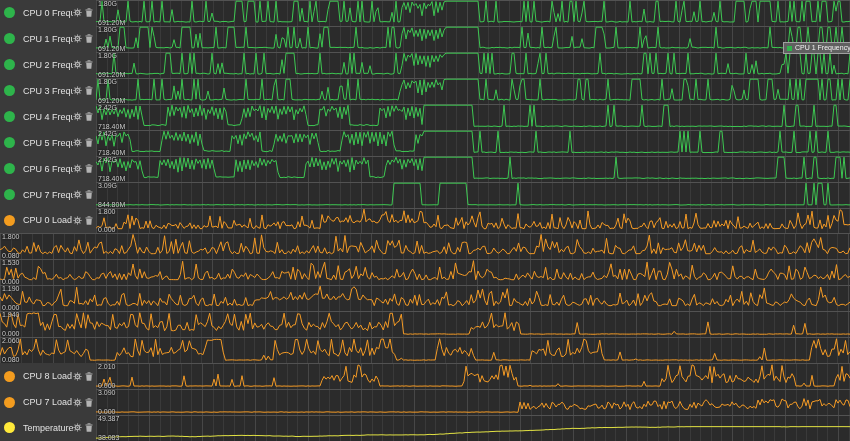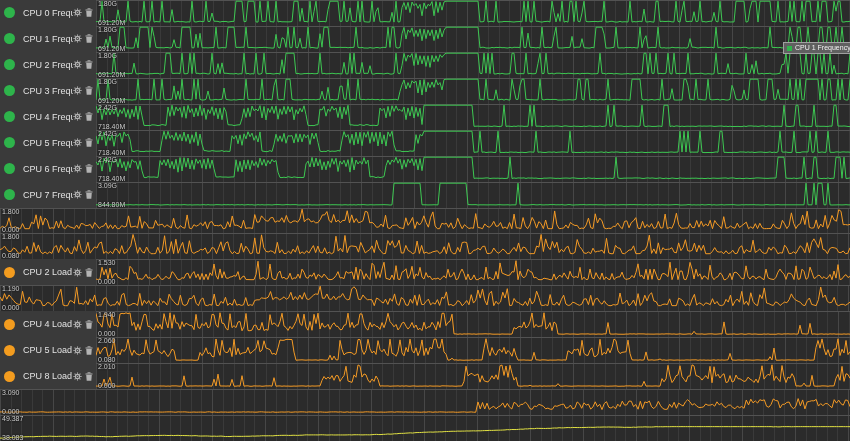--- a/index.html
+++ b/index.html
@@ -290,131 +290,87 @@
         </div>
         <div class="chart">
           <svg class="wave" viewBox="0 0 377 26" preserveAspectRatio="none">
             <polyline points="0,22.78 1,22.93 2,23.02 3,22.93 4,22.97 5,22.66 6,22.90 7,22.81 8,22.87 9,22.99 10,22.64 11,22.97 12,23.10 13,22.79 14,22.73 15,22.91 16,22.92 17,22.68 18,22.89 19,22.99 20,22.73 21,22.92 22,22.94 23,22.69 24,22.90 25,22.92 26,22.97 27,22.64 28,22.66 29,22.71 30,22.87 31,22.75 32,23.10 33,23.03 34,22.86 35,22.80 36,22.69 37,23.04 38,22.74 39,22.95 40,22.77 41,22.86 42,22.93 43,22.88 44,22.67 45,22.84 46,23.02 47,22.81 48,23.08 49,22.92 50,22.90 51,22.84 52,23.01 53,22.83 54,22.71 55,23.02 56,22.65 57,22.97 58,22.94 59,23.00 60,22.68 61,22.72 62,22.79 63,23.01 64,22.66 65,22.87 66,22.71 67,22.91 68,22.65 69,23.04 70,22.88 71,22.71 72,22.94 73,22.69 74,23.05 75,22.88 76,22.66 77,22.90 78,22.75 79,23.09 80,23.04 81,22.68 82,22.98 83,22.74 84,22.98 85,22.93 86,22.81 87,22.87 88,23.04 89,22.76 90,22.65 91,22.65 92,22.74 93,22.96 94,22.90 95,22.67 96,22.66 97,22.86 98,22.73 99,22.72 100,22.69 101,23.03 102,23.06 103,22.86 104,23.06 105,22.87 106,22.79 107,22.81 108,23.05 109,22.92 110,23.01 111,23.05 112,22.89 113,22.92 114,22.83 115,22.72 116,22.70 117,22.93 118,22.78 119,22.82 120,22.80 121,22.91 122,22.86 123,23.04 124,22.83 125,22.80 126,23.04 127,22.76 128,23.01 129,22.78 130,23.08 131,22.71 132,22.89 133,22.70 134,22.70 135,22.90 136,23.01 137,22.79 138,22.84 139,22.97 140,22.85 141,22.86 142,22.81 143,22.79 144,22.71 145,22.82 146,22.87 147,23.10 148,22.93 149,1.20 150,1.20 151,1.20 152,1.20 153,1.20 154,1.20 155,1.20 156,1.20 157,1.20 158,1.20 159,1.20 160,1.20 161,1.20 162,1.20 163,22.81 164,22.84 165,22.88 166,23.02 167,22.94 168,22.93 169,22.80 170,22.89 171,22.92 172,1.20 173,1.20 174,1.20 175,1.20 176,1.20 177,1.20 178,1.20 179,1.20 180,1.20 181,1.20 182,1.20 183,1.20 184,1.20 185,1.20 186,22.68 187,22.70 188,22.79 189,22.74 190,22.70 191,23.08 192,22.87 193,22.90 194,22.89 195,22.94 196,22.97 197,22.87 198,22.90 199,22.91 200,22.99 201,22.79 202,22.76 203,22.93 204,22.95 205,22.90 206,22.81 207,23.10 208,22.90 209,22.91 210,22.91 211,1.20 212,22.69 213,22.96 214,23.07 215,23.07 216,23.05 217,22.89 218,22.68 219,22.65 220,22.92 221,22.90 222,22.65 223,22.94 224,22.98 225,22.83 226,22.91 227,22.65 228,22.73 229,22.67 230,22.90 231,22.81 232,22.88 233,22.65 234,23.03 235,23.04 236,22.65 237,22.65 238,23.06 239,23.07 240,22.89 241,22.91 242,22.74 243,22.79 244,22.64 245,22.94 246,22.85 247,22.75 248,22.84 249,22.79 250,22.74 251,22.91 252,22.86 253,22.83 254,23.06 255,23.02 256,22.88 257,22.95 258,22.81 259,22.76 260,22.84 261,23.08 262,22.82 263,22.80 264,22.74 265,22.91 266,22.78 267,22.67 268,22.77 269,22.69 270,22.79 271,22.87 272,22.74 273,22.86 274,23.02 275,22.65 276,23.06 277,22.66 278,23.10 279,22.86 280,22.89 281,22.71 282,23.03 283,22.78 284,22.88 285,22.86 286,23.05 287,22.97 288,22.86 289,22.72 290,22.64 291,22.73 292,23.10 293,23.09 294,22.99 295,22.98 296,22.64 297,22.73 298,23.05 299,22.85 300,23.05 301,22.90 302,23.05 303,22.66 304,22.97 305,22.96 306,22.68 307,22.68 308,23.08 309,22.77 310,23.08 311,22.98 312,22.86 313,22.72 314,23.06 315,22.85 316,22.83 317,22.78 318,22.72 319,22.73 320,23.02 321,23.10 322,23.04 323,22.80 324,22.95 325,22.77 326,22.88 327,22.80 328,22.83 329,22.70 330,22.95 331,22.87 332,23.00 333,23.07 334,22.99 335,22.65 336,22.75 337,22.99 338,22.94 339,22.97 340,22.79 341,22.67 342,22.91 343,22.90 344,22.87 345,22.87 346,22.87 347,22.87 348,22.87 349,22.87 350,22.87 351,22.87 352,22.87 353,22.87 354,22.87 355,1.20 356,22.87 357,22.87 358,22.87 359,1.20 360,22.87 361,1.20 362,1.20 363,1.20 364,22.87 365,22.87 366,1.20 367,22.87 368,23.07 369,22.97 370,22.96 371,22.84 372,22.90 373,22.98 374,22.89 375,22.72 376,22.92 377,22.94" fill="none" stroke="#3dc852" stroke-width="1" vector-effect="non-scaling-stroke"></polyline>
           </svg>
           <span class="ymax">3.09G</span>
           <span class="ymin">844.80M</span>
         </div>
       </div>
       <div class="row">
+        <div class="side">
+          <span class="dot" style="background: rgb(243, 156, 31);"></span>
+          <span class="side-label">CPU 0 Load</span>
+          <span class="icon-btn">
+            <svg width="9" height="9" viewBox="0 0 9 9">
+              <g stroke="#b3b3b3" stroke-width="1.1" fill="none">
+                <circle cx="4.5" cy="4.5" r="2.1"></circle>
+                <path d="M4.5 0.4v1.4M4.5 7.2v1.4M0.4 4.5h1.4M7.2 4.5h1.4M1.6 1.6l1 1M6.4 6.4l1 1M7.4 1.6l-1 1M2.6 6.4l-1 1"></path>
+              </g>
+              <circle cx="4.5" cy="4.5" r="0.8" fill="#b3b3b3"></circle>
+            </svg>
+          </span>
+          <span class="icon-btn">
+            <svg width="8" height="9" viewBox="0 0 8 9">
+              <g fill="#b3b3b3">
+                <rect x="0.5" y="1.5" width="7" height="1"></rect>
+                <rect x="2.5" y="0.3" width="3" height="1"></rect>
+                <path d="M1.2 3h5.6l-0.5 5.7H1.7z"></path>
+              </g>
+            </svg>
+          </span>
+        </div>
         <div class="chart">
           <svg class="wave" viewBox="0 0 377 26" preserveAspectRatio="none">
             <polyline points="0,20.61 1,18.18 2,19.47 3,17.72 4,9.82 5,19.45 6,19.42 7,18.77 8,20.74 9,20.76 10,15.65 11,20.74 12,20.76 13,20.75 14,14.22 15,15.84 16,6.80 17,20.55 18,7.93 19,17.12 20,10.02 21,12.65 22,20.58 23,19.77 24,20.36 25,13.12 26,20.09 27,12.79 28,19.58 29,20.65 30,17.29 31,18.98 32,19.58 33,20.55 34,17.08 35,20.70 36,15.44 37,16.09 38,17.66 39,17.49 40,16.46 41,20.45 42,14.62 43,17.37 44,20.43 45,18.54 46,18.14 47,14.91 48,20.55 49,16.83 50,20.72 51,17.13 52,20.67 53,20.68 54,17.60 55,19.10 56,18.28 57,7.90 58,19.12 59,18.81 60,18.16 61,19.87 62,8.39 63,20.37 64,13.61 65,15.86 66,19.93 67,20.00 68,20.00 69,12.38 70,17.30 71,16.82 72,16.20 73,19.32 74,16.85 75,18.46 76,20.04 77,10.28 78,19.26 79,20.75 80,17.65 81,19.58 82,20.24 83,6.94 84,20.13 85,20.72 86,16.72 87,18.26 88,17.16 89,14.92 90,17.85 91,13.77 92,20.77 93,14.55 94,13.59 95,17.66 96,17.53 97,17.80 98,16.84 99,20.75 100,20.17 101,13.71 102,19.12 103,7.98 104,17.34 105,17.22 106,18.19 107,20.18 108,12.29 109,20.44 110,20.01 111,19.98 112,20.53 113,6.60 114,14.23 115,13.94 116,7.87 117,10.63 118,12.79 119,13.20 120,9.86 121,9.48 122,14.29 123,12.98 124,13.48 125,9.74 126,14.42 127,7.47 128,13.56 129,14.92 130,13.18 131,12.94 132,14.25 133,10.98 134,1.20 135,13.83 136,11.44 137,10.88 138,13.94 139,13.01 140,14.89 141,14.69 142,11.69 143,6.94 144,6.96 145,3.55 146,12.63 147,14.52 148,6.55 149,13.97 150,12.23 151,14.77 152,12.40 153,12.50 154,2.75 155,14.83 156,6.88 157,14.57 158,10.60 159,14.80 160,14.03 161,12.66 162,3.35 163,4.06 164,14.89 165,14.34 166,16.25 167,19.30 168,19.00 169,16.03 170,18.78 171,7.22 172,19.90 173,20.60 174,17.54 175,17.32 176,16.94 177,19.57 178,20.13 179,20.62 180,9.82 181,17.38 182,14.02 183,9.45 184,20.61 185,13.78 186,17.05 187,14.44 188,7.84 189,14.63 190,19.23 191,9.26 192,3.89 193,18.04 194,20.76 195,20.69 196,15.27 197,16.15 198,15.29 199,19.42 200,14.85 201,20.66 202,18.71 203,10.22 204,16.15 205,20.77 206,16.73 207,18.79 208,20.53 209,19.91 210,20.29 211,5.61 212,19.57 213,19.90 214,20.77 215,15.97 216,18.36 217,19.29 218,17.51 219,13.37 220,18.35 221,18.07 222,14.53 223,20.41 224,19.04 225,20.75 226,14.59 227,20.76 228,6.14 229,19.90 230,20.00 231,20.74 232,9.57 233,18.01 234,20.74 235,16.89 236,9.45 237,13.39 238,20.16 239,13.66 240,15.74 241,20.73 242,12.03 243,20.63 244,20.74 245,20.61 246,2.95 247,16.79 248,20.75 249,20.41 250,20.08 251,16.99 252,20.19 253,14.50 254,16.39 255,17.50 256,17.41 257,20.77 258,20.17 259,20.47 260,16.96 261,10.16 262,19.64 263,20.62 264,5.80 265,15.04 266,10.16 267,12.92 268,20.07 269,20.76 270,20.32 271,20.48 272,18.42 273,18.42 274,14.97 275,18.72 276,20.77 277,13.41 278,12.90 279,19.82 280,14.66 281,12.90 282,9.68 283,20.27 284,20.66 285,13.32 286,19.85 287,16.48 288,19.24 289,15.64 290,20.51 291,19.65 292,13.50 293,20.11 294,19.90 295,6.11 296,20.77 297,19.48 298,20.37 299,14.99 300,5.18 301,16.60 302,20.03 303,20.39 304,20.00 305,20.17 306,15.51 307,19.58 308,19.71 309,12.54 310,19.23 311,13.22 312,18.45 313,15.95 314,18.06 315,12.36 316,20.73 317,12.55 318,16.03 319,17.89 320,20.66 321,8.69 322,20.22 323,19.88 324,18.05 325,19.53 326,20.35 327,15.15 328,19.53 329,17.82 330,15.97 331,14.19 332,20.75 333,18.86 334,20.50 335,15.71 336,20.63 337,15.29 338,19.76 339,20.69 340,20.69 341,20.55 342,20.41 343,15.91 344,19.50 345,20.32 346,20.45 347,12.38 348,16.00 349,20.63 350,17.39 351,4.87 352,15.33 353,20.63 354,16.96 355,15.59 356,6.99 357,16.62 358,3.19 359,19.37 360,20.20 361,19.86 362,11.92 363,20.77 364,16.06 365,19.00 366,7.40 367,20.58 368,15.40 369,7.47 370,12.04 371,13.26 372,1.70 373,3.32 374,16.70 375,16.60 376,17.00 377,16.44" fill="none" stroke="#f59b25" stroke-width="1" vector-effect="non-scaling-stroke"></polyline>
           </svg>
           <span class="ymax">1.800</span>
           <span class="ymin">0.000</span>
         </div>
       </div>
       <div class="row">
         <div class="chart">
           <svg class="wave" viewBox="0 0 377 26" preserveAspectRatio="none">
             <polyline points="0,16.58 1,15.71 2,13.20 3,16.61 4,18.64 5,18.36 6,14.93 7,16.32 8,19.85 9,20.67 10,16.83 11,19.27 12,13.30 13,20.10 14,20.07 15,9.58 16,18.64 17,11.98 18,18.89 19,20.66 20,19.06 21,20.73 22,19.00 23,20.47 24,14.39 25,12.56 26,19.69 27,12.36 28,16.29 29,19.13 30,14.84 31,20.02 32,20.75 33,13.65 34,18.27 35,6.93 36,16.51 37,20.65 38,17.76 39,9.24 40,20.21 41,16.72 42,13.91 43,15.07 44,10.28 45,9.06 46,20.49 47,18.52 48,20.45 49,18.52 50,20.70 51,15.78 52,16.77 53,20.65 54,12.66 55,20.39 56,19.62 57,16.11 58,12.85 59,1.51 60,9.67 61,20.34 62,14.45 63,18.77 64,20.11 65,14.04 66,18.36 67,20.77 68,20.74 69,20.64 70,14.34 71,20.27 72,17.25 73,2.74 74,20.53 75,18.56 76,8.61 77,20.72 78,6.24 79,20.30 80,14.22 81,9.38 82,19.79 83,20.42 84,7.74 85,18.74 86,20.45 87,19.10 88,18.23 89,16.36 90,17.07 91,14.93 92,20.44 93,19.01 94,14.57 95,15.27 96,20.68 97,14.82 98,8.80 99,18.09 100,10.26 101,8.84 102,17.53 103,20.77 104,18.61 105,20.59 106,20.26 107,10.29 108,19.21 109,13.22 110,16.15 111,20.77 112,19.98 113,4.89 114,20.18 115,20.36 116,1.86 117,14.73 118,18.53 119,18.95 120,17.90 121,18.57 122,20.57 123,9.34 124,20.01 125,16.73 126,20.62 127,20.36 128,18.13 129,20.63 130,16.16 131,19.20 132,12.75 133,20.73 134,18.95 135,20.63 136,17.75 137,20.20 138,16.23 139,12.61 140,19.64 141,13.09 142,19.49 143,19.99 144,14.84 145,20.69 146,19.07 147,20.76 148,19.53 149,3.24 150,18.14 151,15.28 152,18.99 153,2.46 154,19.73 155,13.54 156,12.96 157,13.30 158,13.59 159,19.18 160,9.43 161,14.58 162,19.95 163,18.19 164,16.64 165,12.89 166,19.63 167,7.22 168,15.19 169,18.54 170,20.68 171,20.55 172,7.58 173,12.23 174,7.79 175,14.44 176,12.84 177,7.22 178,20.04 179,20.09 180,12.45 181,17.45 182,18.71 183,20.71 184,19.85 185,8.06 186,20.56 187,12.44 188,20.41 189,19.19 190,20.44 191,19.92 192,18.80 193,18.34 194,17.77 195,20.64 196,19.15 197,13.74 198,20.77 199,9.80 200,18.18 201,20.75 202,20.71 203,14.47 204,18.88 205,9.51 206,9.14 207,9.60 208,20.77 209,20.35 210,17.47 211,16.98 212,15.23 213,16.99 214,13.49 215,13.26 216,20.50 217,20.59 218,19.76 219,15.03 220,18.41 221,20.30 222,18.75 223,16.12 224,17.70 225,20.76 226,20.61 227,17.12 228,14.40 229,18.33 230,9.97 231,18.69 232,14.12 233,14.80 234,19.01 235,20.77 236,20.66 237,20.66 238,13.12 239,14.18 240,1.49 241,18.56 242,5.93 243,13.76 244,16.64 245,8.46 246,14.92 247,9.26 248,19.57 249,16.37 250,18.75 251,14.56 252,13.37 253,20.61 254,20.71 255,19.48 256,6.56 257,13.43 258,16.12 259,19.98 260,20.44 261,19.07 262,20.71 263,15.23 264,19.15 265,18.36 266,18.20 267,17.15 268,20.42 269,5.30 270,19.99 271,20.77 272,20.74 273,12.34 274,15.03 275,15.28 276,20.49 277,20.75 278,19.08 279,17.03 280,16.98 281,12.88 282,20.67 283,20.71 284,20.59 285,17.59 286,17.33 287,13.09 288,2.12 289,20.44 290,15.96 291,20.68 292,9.89 293,20.77 294,14.74 295,16.72 296,16.29 297,16.14 298,14.76 299,19.31 300,19.87 301,9.92 302,17.75 303,14.43 304,6.77 305,17.66 306,18.24 307,17.41 308,10.19 309,19.00 310,12.33 311,17.41 312,12.20 313,20.77 314,20.77 315,20.74 316,18.30 317,14.64 318,18.51 319,19.19 320,18.82 321,20.77 322,17.78 323,20.59 324,19.91 325,17.31 326,20.73 327,20.23 328,14.50 329,12.84 330,20.43 331,16.59 332,18.32 333,18.63 334,7.22 335,19.54 336,17.99 337,15.93 338,19.23 339,20.46 340,20.17 341,14.35 342,17.36 343,13.91 344,16.28 345,20.75 346,19.76 347,20.14 348,12.16 349,15.02 350,20.69 351,20.46 352,18.86 353,20.54 354,16.57 355,12.72 356,15.29 357,19.81 358,9.69 359,19.68 360,9.41 361,5.83 362,10.10 363,14.71 364,4.53 365,16.41 366,17.22 367,20.76 368,15.67 369,14.52 370,14.83 371,15.47 372,19.44 373,19.67 374,18.01 375,20.77 376,20.40 377,14.75" fill="none" stroke="#f59b25" stroke-width="1" vector-effect="non-scaling-stroke"></polyline>
           </svg>
           <span class="ymax">1.800</span>
           <span class="ymin">0.080</span>
         </div>
       </div>
       <div class="row">
-        <div class="side">
-          <span class="dot" style="background: rgb(243, 156, 31);"></span>
-          <span class="side-label">CPU 2 Load</span>
-          <span class="icon-btn">
-            <svg width="9" height="9" viewBox="0 0 9 9">
-              <g stroke="#b3b3b3" stroke-width="1.1" fill="none">
-                <circle cx="4.5" cy="4.5" r="2.1"></circle>
-                <path d="M4.5 0.4v1.4M4.5 7.2v1.4M0.4 4.5h1.4M7.2 4.5h1.4M1.6 1.6l1 1M6.4 6.4l1 1M7.4 1.6l-1 1M2.6 6.4l-1 1"></path>
-              </g>
-              <circle cx="4.5" cy="4.5" r="0.8" fill="#b3b3b3"></circle>
-            </svg>
-          </span>
-          <span class="icon-btn">
-            <svg width="8" height="9" viewBox="0 0 8 9">
-              <g fill="#b3b3b3">
-                <rect x="0.5" y="1.5" width="7" height="1"></rect>
-                <rect x="2.5" y="0.3" width="3" height="1"></rect>
-                <path d="M1.2 3h5.6l-0.5 5.7H1.7z"></path>
-              </g>
-            </svg>
-          </span>
-        </div>
         <div class="chart">
           <svg class="wave" viewBox="0 0 377 26" preserveAspectRatio="none">
             <polyline points="0,20.05 1,20.61 2,19.84 3,8.28 4,15.90 5,10.27 6,20.33 7,9.08 8,19.28 9,15.30 10,14.31 11,18.33 12,19.14 13,20.64 14,20.75 15,18.77 16,20.57 17,7.30 18,9.65 19,14.48 20,13.52 21,20.21 22,19.71 23,20.47 24,18.63 25,15.24 26,19.26 27,18.57 28,20.77 29,19.35 30,18.86 31,15.38 32,18.78 33,20.64 34,19.72 35,17.23 36,19.42 37,19.12 38,12.73 39,14.29 40,17.87 41,20.71 42,20.70 43,18.80 44,19.30 45,15.01 46,14.20 47,19.47 48,14.95 49,12.58 50,18.69 51,14.93 52,20.68 53,14.44 54,20.76 55,15.04 56,20.70 57,13.83 58,16.59 59,5.02 60,16.44 61,20.22 62,9.95 63,19.15 64,12.71 65,18.98 66,19.40 67,18.11 68,17.76 69,16.59 70,17.32 71,12.63 72,20.77 73,18.18 74,17.00 75,20.60 76,20.62 77,20.70 78,20.75 79,20.67 80,15.58 81,2.27 82,20.31 83,19.04 84,18.76 85,20.77 86,19.06 87,5.07 88,18.95 89,20.50 90,20.49 91,14.31 92,12.02 93,19.23 94,18.31 95,20.23 96,19.20 97,14.21 98,20.45 99,18.91 100,19.30 101,15.10 102,19.32 103,10.18 104,13.32 105,18.56 106,19.29 107,16.01 108,17.44 109,13.86 110,20.30 111,15.52 112,16.87 113,18.62 114,15.10 115,17.44 116,20.23 117,20.69 118,20.53 119,19.08 120,16.64 121,12.66 122,18.93 123,18.70 124,19.75 125,12.45 126,14.14 127,13.77 128,12.85 129,20.26 130,8.12 131,20.76 132,10.25 133,12.72 134,20.18 135,14.66 136,18.34 137,20.66 138,4.24 139,6.51 140,19.59 141,12.60 142,18.65 143,10.04 144,3.24 145,19.44 146,19.92 147,20.74 148,16.05 149,20.64 150,6.66 151,20.18 152,20.58 153,13.22 154,12.13 155,9.73 156,19.51 157,15.94 158,7.28 159,19.88 160,14.94 161,16.81 162,8.36 163,18.19 164,20.12 165,13.64 166,18.26 167,17.26 168,20.69 169,19.64 170,19.99 171,18.99 172,20.77 173,18.82 174,16.80 175,19.22 176,10.23 177,18.05 178,16.98 179,13.41 180,20.73 181,19.79 182,13.98 183,10.07 184,14.38 185,20.77 186,15.00 187,20.70 188,20.14 189,15.96 190,20.70 191,20.67 192,19.22 193,18.60 194,20.75 195,8.08 196,19.81 197,18.26 198,20.38 199,20.26 200,12.46 201,19.99 202,3.94 203,14.01 204,14.96 205,15.80 206,16.56 207,15.91 208,12.64 209,13.05 210,1.69 211,20.74 212,12.02 213,17.28 214,18.82 215,16.55 216,10.22 217,12.65 218,13.25 219,18.96 220,18.29 221,20.46 222,20.77 223,20.63 224,19.19 225,19.70 226,20.01 227,20.77 228,20.77 229,14.95 230,20.62 231,17.82 232,16.19 233,18.48 234,13.92 235,17.23 236,20.20 237,12.27 238,17.40 239,18.50 240,17.53 241,18.72 242,8.32 243,20.73 244,18.18 245,20.63 246,20.25 247,10.03 248,18.77 249,19.82 250,13.68 251,18.02 252,20.41 253,14.01 254,20.74 255,17.93 256,20.04 257,20.67 258,14.48 259,20.61 260,18.72 261,17.93 262,17.85 263,13.13 264,18.79 265,20.51 266,19.99 267,19.44 268,16.47 269,18.83 270,13.34 271,4.83 272,17.42 273,16.43 274,19.96 275,10.21 276,20.76 277,10.21 278,20.30 279,10.10 280,15.13 281,20.54 282,20.70 283,15.01 284,14.52 285,15.68 286,17.68 287,3.18 288,20.72 289,14.83 290,9.22 291,20.71 292,12.18 293,12.07 294,20.22 295,20.76 296,15.23 297,3.39 298,10.08 299,20.03 300,10.21 301,17.40 302,14.85 303,20.43 304,16.91 305,18.13 306,20.56 307,6.17 308,17.35 309,20.75 310,18.34 311,17.69 312,13.91 313,15.71 314,20.77 315,20.57 316,18.46 317,14.28 318,20.73 319,13.62 320,13.23 321,14.95 322,17.50 323,19.95 324,19.58 325,6.85 326,17.59 327,20.20 328,17.40 329,17.39 330,20.18 331,18.10 332,17.72 333,19.47 334,20.74 335,10.12 336,18.73 337,19.83 338,20.29 339,20.52 340,18.24 341,13.16 342,10.10 343,13.14 344,15.16 345,20.48 346,14.16 347,14.38 348,15.63 349,20.60 350,6.85 351,20.33 352,19.90 353,10.22 354,12.44 355,20.35 356,18.79 357,8.14 358,13.59 359,19.54 360,18.63 361,16.24 362,16.67 363,19.65 364,17.69 365,19.77 366,18.66 367,15.49 368,20.76 369,12.01 370,19.17 371,5.62 372,20.71 373,19.92 374,17.15 375,15.63 376,18.59 377,17.46" fill="none" stroke="#f59b25" stroke-width="1" vector-effect="non-scaling-stroke"></polyline>
           </svg>
           <span class="ymax">1.530</span>
           <span class="ymin">0.000</span>
         </div>
       </div>
       <div class="row">
         <div class="chart">
           <svg class="wave" viewBox="0 0 377 26" preserveAspectRatio="none">
             <polyline points="0,12.04 1,16.03 2,8.60 3,14.23 4,9.96 5,12.60 6,15.44 7,18.07 8,19.27 9,19.51 10,6.31 11,16.92 12,17.42 13,11.96 14,17.19 15,18.97 16,14.80 17,15.19 18,15.66 19,20.69 20,20.44 21,17.55 22,18.05 23,20.67 24,17.75 25,15.97 26,10.07 27,4.25 28,20.14 29,20.72 30,20.77 31,15.76 32,16.15 33,18.46 34,2.20 35,18.99 36,18.46 37,19.42 38,15.71 39,19.85 40,13.83 41,16.96 42,9.97 43,20.59 44,19.87 45,20.26 46,13.65 47,12.71 48,18.58 49,20.75 50,19.79 51,20.00 52,16.30 53,20.37 54,9.78 55,8.43 56,19.54 57,20.68 58,19.88 59,18.49 60,18.72 61,20.49 62,8.38 63,20.58 64,15.33 65,18.69 66,15.60 67,20.24 68,16.06 69,17.91 70,20.76 71,13.31 72,17.15 73,16.94 74,20.09 75,9.23 76,13.71 77,16.42 78,19.10 79,20.06 80,10.17 81,19.45 82,20.54 83,19.36 84,13.46 85,13.61 86,10.28 87,18.34 88,20.74 89,14.77 90,13.00 91,20.25 92,20.75 93,19.58 94,20.18 95,9.04 96,20.39 97,20.66 98,16.41 99,18.31 100,12.27 101,20.42 102,18.11 103,20.31 104,14.31 105,20.29 106,19.49 107,20.44 108,19.92 109,12.58 110,20.66 111,19.72 112,20.48 113,15.42 114,14.87 115,14.91 116,12.93 117,13.34 118,13.36 119,12.08 120,6.55 121,14.73 122,12.62 123,12.95 124,14.86 125,13.67 126,11.85 127,14.29 128,12.92 129,7.32 130,14.94 131,11.62 132,14.72 133,10.09 134,14.25 135,7.65 136,13.93 137,14.49 138,12.44 139,10.27 140,8.93 141,9.39 142,1.20 143,13.27 144,13.23 145,8.99 146,14.15 147,14.39 148,11.23 149,14.82 150,11.90 151,11.97 152,8.53 153,12.67 154,14.92 155,14.31 156,4.01 157,1.74 158,4.45 159,14.27 160,14.68 161,9.95 162,13.03 163,14.77 164,14.61 165,14.92 166,20.74 167,13.11 168,14.21 169,16.60 170,18.12 171,14.18 172,19.50 173,13.42 174,16.32 175,8.94 176,18.68 177,20.43 178,12.63 179,14.20 180,19.98 181,20.45 182,14.06 183,18.28 184,10.23 185,20.47 186,9.57 187,19.45 188,19.58 189,16.46 190,14.17 191,19.91 192,17.74 193,19.18 194,14.65 195,20.51 196,12.35 197,13.42 198,6.91 199,20.17 200,19.50 201,20.76 202,19.34 203,15.67 204,16.89 205,20.77 206,18.59 207,15.53 208,19.80 209,9.73 210,18.11 211,15.27 212,5.01 213,13.14 214,3.97 215,15.34 216,20.07 217,8.75 218,6.25 219,20.75 220,16.29 221,19.13 222,17.02 223,7.21 224,13.04 225,3.67 226,20.44 227,20.45 228,13.49 229,16.90 230,17.59 231,19.28 232,20.32 233,16.52 234,20.76 235,13.17 236,19.09 237,16.23 238,6.15 239,12.31 240,20.20 241,20.54 242,19.76 243,20.64 244,9.57 245,19.35 246,19.99 247,17.09 248,20.43 249,14.39 250,10.24 251,19.06 252,20.49 253,20.06 254,17.22 255,17.94 256,19.40 257,20.35 258,19.40 259,14.15 260,13.81 261,19.66 262,10.26 263,20.58 264,14.17 265,13.30 266,17.30 267,19.25 268,15.78 269,19.13 270,20.62 271,20.75 272,19.66 273,20.01 274,19.35 275,8.04 276,18.81 277,17.78 278,15.18 279,20.69 280,18.76 281,15.04 282,20.73 283,8.65 284,20.57 285,17.43 286,10.24 287,15.94 288,9.92 289,7.84 290,16.02 291,16.65 292,20.76 293,20.65 294,19.43 295,19.13 296,19.65 297,13.88 298,20.69 299,20.68 300,20.66 301,13.24 302,14.37 303,16.10 304,20.67 305,19.01 306,20.74 307,14.10 308,9.34 309,20.22 310,17.83 311,18.77 312,20.69 313,17.88 314,18.53 315,19.73 316,13.72 317,19.04 318,16.50 319,20.16 320,20.62 321,19.74 322,14.42 323,17.15 324,10.16 325,20.77 326,16.39 327,14.01 328,17.20 329,6.38 330,19.43 331,16.28 332,20.41 333,7.78 334,16.46 335,19.46 336,20.66 337,9.74 338,13.63 339,2.96 340,18.05 341,18.73 342,19.89 343,20.50 344,16.93 345,17.94 346,20.55 347,18.69 348,17.09 349,17.79 350,14.71 351,8.88 352,13.18 353,15.15 354,16.33 355,17.34 356,20.01 357,20.69 358,15.62 359,13.03 360,19.45 361,20.08 362,20.71 363,14.72 364,2.07 365,12.44 366,10.04 367,16.54 368,17.84 369,17.25 370,12.39 371,19.54 372,20.67 373,19.46 374,19.35 375,20.39 376,18.92 377,17.09" fill="none" stroke="#f59b25" stroke-width="1" vector-effect="non-scaling-stroke"></polyline>
           </svg>
           <span class="ymax">1.190</span>
           <span class="ymin">0.000</span>
         </div>
       </div>
       <div class="row">
-        <div class="side">
-          <span class="dot" style="background: rgb(243, 156, 31);"></span>
-          <span class="side-label">CPU 4 Load</span>
-          <span class="icon-btn">
-            <svg width="9" height="9" viewBox="0 0 9 9">
-              <g stroke="#b3b3b3" stroke-width="1.1" fill="none">
-                <circle cx="4.5" cy="4.5" r="2.1"></circle>
-                <path d="M4.5 0.4v1.4M4.5 7.2v1.4M0.4 4.5h1.4M7.2 4.5h1.4M1.6 1.6l1 1M6.4 6.4l1 1M7.4 1.6l-1 1M2.6 6.4l-1 1"></path>
-              </g>
-              <circle cx="4.5" cy="4.5" r="0.8" fill="#b3b3b3"></circle>
-            </svg>
-          </span>
-          <span class="icon-btn">
-            <svg width="8" height="9" viewBox="0 0 8 9">
-              <g fill="#b3b3b3">
-                <rect x="0.5" y="1.5" width="7" height="1"></rect>
-                <rect x="2.5" y="0.3" width="3" height="1"></rect>
-                <path d="M1.2 3h5.6l-0.5 5.7H1.7z"></path>
-              </g>
-            </svg>
-          </span>
-        </div>
         <div class="chart">
           <svg class="wave" viewBox="0 0 377 26" preserveAspectRatio="none">
             <polyline points="0,2.34 1,11.04 2,12.68 3,16.21 4,3.45 5,2.65 6,13.04 7,16.68 8,2.89 9,14.51 10,14.22 11,16.09 12,2.99 13,2.32 14,2.78 15,1.84 16,2.61 17,1.95 18,14.63 19,11.20 20,19.36 21,12.89 22,18.75 23,10.86 24,3.40 25,3.61 26,15.54 27,15.46 28,18.14 29,19.43 30,12.76 31,17.34 32,13.48 33,18.22 34,2.64 35,10.60 36,16.93 37,1.80 38,17.33 39,3.67 40,11.89 41,12.28 42,18.35 43,10.66 44,15.74 45,12.10 46,13.37 47,14.57 48,14.72 49,18.71 50,3.38 51,16.46 52,17.41 53,12.63 54,14.82 55,11.40 56,16.88 57,15.58 58,3.33 59,3.76 60,13.82 61,16.33 62,1.75 63,12.19 64,12.58 65,17.48 66,19.09 67,2.74 68,16.68 69,14.68 70,16.67 71,11.05 72,10.50 73,19.84 74,15.89 75,2.47 76,19.61 77,19.81 78,19.11 79,14.35 80,14.20 81,18.74 82,18.66 83,11.42 84,19.57 85,18.48 86,19.30 87,3.63 88,13.68 89,11.87 90,13.59 91,15.67 92,10.64 93,2.28 94,14.94 95,16.48 96,19.47 97,15.44 98,17.88 99,14.35 100,10.36 101,2.75 102,12.55 103,14.53 104,3.17 105,15.98 106,19.22 107,10.44 108,19.34 109,3.29 110,12.64 111,2.19 112,18.05 113,11.95 114,16.16 115,15.67 116,13.30 117,18.28 118,14.08 119,11.80 120,15.20 121,15.46 122,18.67 123,18.61 124,14.37 125,13.68 126,2.22 127,16.41 128,11.27 129,16.79 130,14.03 131,13.68 132,2.81 133,3.16 134,12.82 135,17.29 136,19.17 137,11.39 138,15.97 139,13.15 140,15.32 141,15.73 142,18.45 143,11.59 144,16.70 145,10.85 146,2.26 147,10.60 148,12.95 149,15.87 150,13.49 151,18.99 152,16.35 153,12.08 154,11.28 155,15.23 156,18.12 157,15.64 158,11.49 159,16.83 160,14.05 161,18.85 162,17.28 163,19.62 164,11.25 165,17.93 166,15.83 167,15.95 168,11.29 169,14.20 170,19.04 171,10.62 172,16.55 173,2.33 174,2.25 175,14.68 176,11.54 177,10.35 178,3.20 179,22.90 180,22.99 181,23.33 182,22.94 183,23.30 184,22.93 185,23.13 186,22.95 187,22.99 188,23.19 189,22.98 190,23.28 191,23.05 192,23.02 193,23.03 194,22.91 195,22.88 196,23.06 197,22.89 198,23.17 199,23.25 200,23.24 201,23.18 202,23.33 203,23.02 204,23.14 205,23.17 206,23.13 207,23.24 208,23.04 209,16.63 210,18.03 211,15.99 212,15.42 213,16.39 214,10.92 215,17.01 216,15.26 217,10.85 218,2.04 219,16.61 220,13.45 221,15.86 222,15.14 223,14.87 224,1.75 225,18.21 226,15.66 227,11.62 228,19.70 229,10.99 230,12.71 231,23.05 232,23.11 233,23.23 234,23.22 235,22.90 236,22.96 237,23.21 238,23.05 239,23.04 240,23.23 241,23.33 242,23.07 243,22.98 244,23.04 245,23.04 246,22.92 247,23.22 248,23.09 249,23.07 250,23.30 251,23.08 252,23.14 253,23.26 254,22.92 255,23.00 256,11.60 257,23.06 258,23.18 259,23.14 260,23.00 261,23.24 262,23.27 263,23.32 264,23.32 265,23.09 266,23.17 267,22.87 268,23.06 269,22.88 270,23.20 271,22.93 272,22.94 273,22.96 274,22.97 275,23.21 276,23.10 277,23.15 278,23.17 279,23.20 280,23.09 281,23.09 282,23.18 283,22.98 284,23.13 285,22.90 286,22.97 287,22.97 288,23.16 289,23.00 290,23.28 291,23.16 292,22.87 293,23.19 294,23.28 295,23.21 296,22.95 297,22.93 298,23.33 299,20.34 300,22.98 301,23.04 302,23.09 303,22.97 304,23.29 305,23.20 306,22.99 307,22.94 308,22.91 309,23.19 310,23.22 311,23.06 312,22.91 313,22.98 314,10.93 315,23.03 316,23.33 317,23.15 318,23.17 319,22.90 320,23.32 321,23.29 322,23.02 323,22.90 324,23.28 325,23.30 326,22.91 327,22.95 328,23.25 329,23.04 330,23.08 331,23.32 332,23.30 333,23.33 334,23.00 335,23.27 336,22.98 337,23.32 338,23.26 339,23.27 340,23.31 341,22.87 342,23.07 343,23.27 344,22.93 345,23.05 346,22.88 347,23.08 348,23.07 349,22.93 350,23.19 351,23.10 352,14.22 353,22.91 354,22.89 355,23.13 356,22.89 357,12.40 358,23.33 359,22.88 360,23.20 361,23.26 362,23.03 363,22.96 364,23.28 365,23.03 366,23.29 367,22.93 368,23.11 369,22.92 370,23.22 371,23.12 372,23.17 373,23.25 374,22.98 375,23.23 376,23.01 377,23.22" fill="none" stroke="#f59b25" stroke-width="1" vector-effect="non-scaling-stroke"></polyline>
           </svg>
           <span class="ymax">1.940</span>
           <span class="ymin">0.000</span>
         </div>
       </div>
       <div class="row">
-        <div class="side">
-          <span class="dot" style="background: rgb(243, 156, 31);"></span>
-          <span class="side-label">CPU 5 Load</span>
-          <span class="icon-btn">
-            <svg width="9" height="9" viewBox="0 0 9 9">
-              <g stroke="#b3b3b3" stroke-width="1.1" fill="none">
-                <circle cx="4.5" cy="4.5" r="2.1"></circle>
-                <path d="M4.5 0.4v1.4M4.5 7.2v1.4M0.4 4.5h1.4M7.2 4.5h1.4M1.6 1.6l1 1M6.4 6.4l1 1M7.4 1.6l-1 1M2.6 6.4l-1 1"></path>
-              </g>
-              <circle cx="4.5" cy="4.5" r="0.8" fill="#b3b3b3"></circle>
-            </svg>
-          </span>
-          <span class="icon-btn">
-            <svg width="8" height="9" viewBox="0 0 8 9">
-              <g fill="#b3b3b3">
-                <rect x="0.5" y="1.5" width="7" height="1"></rect>
-                <rect x="2.5" y="0.3" width="3" height="1"></rect>
-                <path d="M1.2 3h5.6l-0.5 5.7H1.7z"></path>
-              </g>
-            </svg>
-          </span>
-        </div>
         <div class="chart">
           <svg class="wave" viewBox="0 0 377 26" preserveAspectRatio="none">
             <polyline points="0,18.46 1,10.56 2,17.01 3,13.20 4,10.55 5,10.50 6,19.53 7,18.49 8,12.88 9,1.83 10,17.98 11,14.53 12,17.87 13,12.32 14,14.52 15,11.64 16,1.99 17,12.79 18,18.46 19,13.16 20,16.56 21,17.49 22,18.13 23,16.01 24,16.80 25,2.73 26,13.12 27,17.15 28,15.84 29,14.64 30,2.94 31,13.73 32,15.18 33,16.82 34,13.56 35,16.95 36,19.68 37,16.44 38,12.24 39,13.48 40,23.14 41,23.18 42,23.32 43,23.05 44,23.00 45,23.14 46,23.14 47,23.10 48,23.07 49,23.32 50,23.33 51,23.10 52,15.52 53,18.65 54,15.54 55,10.81 56,16.78 57,15.68 58,19.48 59,19.82 60,1.96 61,13.17 62,18.39 63,3.37 64,13.73 65,15.58 66,15.23 67,10.76 68,19.64 69,2.24 70,17.79 71,11.29 72,17.48 73,16.15 74,15.77 75,15.40 76,10.36 77,16.49 78,15.29 79,13.17 80,11.61 81,3.37 82,14.83 83,13.05 84,3.76 85,11.08 86,11.79 87,12.63 88,17.14 89,16.48 90,17.69 91,10.87 92,3.02 93,3.33 94,3.28 95,2.47 96,2.38 97,2.48 98,2.60 99,15.15 100,23.27 101,23.09 102,22.98 103,22.89 104,23.08 105,23.22 106,23.03 107,23.03 108,23.11 109,23.03 110,22.94 111,23.31 112,22.89 113,22.88 114,23.11 115,23.27 116,22.92 117,18.21 118,23.10 119,19.11 120,22.91 121,22.88 122,3.41 123,12.52 124,17.98 125,16.22 126,15.66 127,15.42 128,15.92 129,17.55 130,16.53 131,2.54 132,2.58 133,13.03 134,17.46 135,13.58 136,2.31 137,11.91 138,16.00 139,14.14 140,17.50 141,3.64 142,12.51 143,14.84 144,12.14 145,16.56 146,18.80 147,2.25 148,16.33 149,17.19 150,19.30 151,14.83 152,2.84 153,15.91 154,18.85 155,10.50 156,14.93 157,2.16 158,13.30 159,16.09 160,10.78 161,18.73 162,13.57 163,2.89 164,18.57 165,11.09 166,17.65 167,10.38 168,11.86 169,2.30 170,2.00 171,10.71 172,11.03 173,1.97 174,14.93 175,17.31 176,23.23 177,22.97 178,21.31 179,23.13 180,22.88 181,23.29 182,23.03 183,23.22 184,23.31 185,23.15 186,23.24 187,23.18 188,22.89 189,23.32 190,22.89 191,23.09 192,23.01 193,23.01 194,11.28 195,1.70 196,12.45 197,18.77 198,10.55 199,16.28 200,18.27 201,13.53 202,12.36 203,15.25 204,10.43 205,16.88 206,13.53 207,15.67 208,19.30 209,11.43 210,18.43 211,23.14 212,23.06 213,23.07 214,22.95 215,23.21 216,23.14 217,23.31 218,23.17 219,15.36 220,22.87 221,22.97 222,23.30 223,22.91 224,22.92 225,23.04 226,23.31 227,23.09 228,23.17 229,23.14 230,23.15 231,22.92 232,23.04 233,23.18 234,22.90 235,23.21 236,13.81 237,15.01 238,16.90 239,12.50 240,13.24 241,11.93 242,18.58 243,3.35 244,16.39 245,18.14 246,18.51 247,13.19 248,10.87 249,19.48 250,19.42 251,17.03 252,2.33 253,18.21 254,15.42 255,16.97 256,11.24 257,15.84 258,10.62 259,2.00 260,3.61 261,13.74 262,16.61 263,15.41 264,15.11 265,14.83 266,3.13 267,16.54 268,22.89 269,23.10 270,23.02 271,23.21 272,22.91 273,23.21 274,22.94 275,14.95 276,23.17 277,23.08 278,22.90 279,23.25 280,23.03 281,22.91 282,22.04 283,23.24 284,22.93 285,23.31 286,23.18 287,22.94 288,23.07 289,23.27 290,23.13 291,23.03 292,23.26 293,23.18 294,23.27 295,22.99 296,23.02 297,23.13 298,22.96 299,22.94 300,22.88 301,23.33 302,22.98 303,23.20 304,23.02 305,23.28 306,23.11 307,23.31 308,23.13 309,22.89 310,23.33 311,22.89 312,23.21 313,22.99 314,23.22 315,23.07 316,22.87 317,16.40 318,23.08 319,23.18 320,23.31 321,23.00 322,23.08 323,23.27 324,23.15 325,22.94 326,23.05 327,23.08 328,23.24 329,23.22 330,22.98 331,22.95 332,23.09 333,23.27 334,23.09 335,23.25 336,23.15 337,19.75 338,23.06 339,11.07 340,23.20 341,23.28 342,23.22 343,22.99 344,23.22 345,23.04 346,22.90 347,23.02 348,23.14 349,23.06 350,23.18 351,23.12 352,22.93 353,22.95 354,23.08 355,23.24 356,22.88 357,23.25 358,23.16 359,23.11 360,10.48 361,3.51 362,11.20 363,1.91 364,11.62 365,18.01 366,12.65 367,19.45 368,19.14 369,12.07 370,12.16 371,1.75 372,18.58 373,12.27 374,16.10 375,3.48 376,17.63 377,14.72" fill="none" stroke="#f59b25" stroke-width="1" vector-effect="non-scaling-stroke"></polyline>
           </svg>
           <span class="ymax">2.060</span>
           <span class="ymin">0.080</span>
         </div>
       </div>
       <div class="row">
         <div class="side">
@@ -441,29 +397,73 @@
         </div>
         <div class="chart">
           <svg class="wave" viewBox="0 0 377 26" preserveAspectRatio="none">
             <polyline points="0,23.10 1,23.18 2,22.92 3,23.18 4,16.07 5,23.10 6,19.54 7,14.25 8,23.18 9,22.95 10,23.06 11,23.30 12,23.17 13,22.96 14,22.94 15,23.14 16,23.31 17,22.92 18,14.11 19,23.10 20,23.06 21,23.07 22,23.26 23,22.91 24,23.22 25,22.96 26,23.05 27,23.24 28,23.01 29,23.24 30,23.15 31,23.10 32,23.02 33,23.08 34,23.03 35,23.28 36,23.10 37,23.27 38,22.92 39,22.95 40,22.93 41,23.12 42,23.28 43,23.11 44,12.83 45,23.00 46,23.24 47,22.98 48,23.07 49,22.98 50,22.92 51,23.07 52,22.96 53,23.11 54,23.07 55,22.91 56,22.97 57,23.03 58,23.17 59,16.21 60,23.03 61,11.17 62,23.00 63,23.07 64,23.03 65,23.15 66,22.99 67,23.26 68,16.41 69,23.26 70,23.23 71,22.92 72,23.24 73,12.71 74,23.23 75,22.95 76,22.90 77,23.31 78,23.33 79,22.93 80,23.03 81,23.09 82,23.01 83,23.33 84,23.17 85,22.92 86,23.00 87,22.88 88,23.20 89,14.71 90,23.25 91,23.01 92,22.99 93,23.28 94,23.02 95,23.21 96,23.11 97,23.26 98,23.25 99,23.09 100,23.21 101,23.08 102,23.01 103,22.95 104,23.01 105,23.28 106,22.89 107,23.25 108,22.98 109,23.11 110,23.08 111,22.95 112,23.00 113,17.40 114,13.51 115,16.18 116,14.22 117,15.84 118,12.62 119,17.33 120,12.61 121,12.77 122,18.42 123,15.28 124,12.63 125,3.27 126,17.99 127,18.74 128,19.42 129,11.92 130,14.31 131,1.92 132,3.07 133,14.07 134,10.95 135,11.84 136,17.09 137,19.51 138,16.01 139,18.41 140,13.05 141,16.36 142,23.19 143,22.90 144,23.04 145,23.04 146,22.97 147,23.31 148,23.14 149,23.06 150,23.07 151,22.91 152,23.26 153,22.93 154,23.21 155,22.90 156,23.18 157,23.32 158,23.05 159,22.96 160,23.20 161,23.25 162,23.13 163,23.20 164,23.08 165,23.06 166,23.30 167,22.93 168,23.16 169,23.17 170,23.11 171,23.13 172,23.31 173,22.87 174,22.93 175,23.00 176,23.02 177,23.15 178,23.05 179,23.22 180,23.31 181,23.10 182,23.09 183,22.94 184,18.32 185,3.15 186,12.95 187,11.06 188,10.38 189,12.59 190,12.06 191,11.02 192,19.24 193,12.64 194,17.70 195,18.56 196,18.99 197,16.46 198,12.81 199,16.09 200,11.83 201,16.56 202,2.88 203,2.06 204,12.47 205,3.00 206,14.36 207,2.29 208,10.49 209,17.16 210,14.29 211,22.97 212,23.15 213,23.27 214,22.94 215,23.01 216,23.06 217,22.36 218,23.24 219,23.19 220,23.04 221,23.21 222,22.89 223,23.31 224,22.95 225,23.19 226,23.05 227,23.13 228,22.93 229,23.04 230,23.06 231,20.68 232,23.10 233,23.27 234,23.05 235,22.91 236,23.10 237,23.22 238,23.30 239,23.10 240,23.11 241,22.94 242,23.03 243,23.08 244,23.03 245,23.08 246,23.01 247,22.95 248,23.18 249,23.09 250,23.09 251,23.21 252,23.17 253,22.96 254,23.11 255,23.18 256,23.28 257,23.16 258,23.15 259,23.05 260,22.99 261,23.31 262,23.30 263,23.21 264,23.26 265,22.92 266,22.98 267,22.90 268,23.16 269,23.10 270,23.18 271,22.89 272,23.21 273,23.20 274,18.34 275,23.15 276,23.05 277,23.04 278,23.18 279,23.05 280,22.97 281,23.19 282,23.15 283,15.66 284,18.83 285,15.91 286,2.32 287,13.02 288,19.60 289,16.82 290,12.76 291,11.89 292,2.79 293,13.66 294,16.26 295,18.94 296,13.27 297,12.95 298,1.87 299,2.94 300,12.53 301,13.23 302,14.37 303,17.15 304,14.45 305,12.61 306,15.79 307,3.32 308,19.80 309,3.72 310,13.33 311,11.30 312,15.13 313,12.24 314,10.75 315,19.58 316,18.87 317,12.60 318,19.08 319,18.13 320,12.08 321,15.76 322,15.84 323,17.10 324,18.51 325,17.81 326,14.22 327,16.12 328,17.35 329,19.47 330,16.13 331,19.72 332,13.36 333,2.77 334,16.17 335,13.41 336,11.30 337,12.30 338,1.81 339,17.53 340,13.20 341,16.07 342,18.63 343,2.53 344,13.85 345,19.62 346,14.13 347,15.23 348,10.70 349,14.22 350,23.09 351,22.90 352,23.20 353,22.91 354,20.15 355,23.04 356,23.07 357,23.13 358,12.36 359,22.95 360,23.26 361,23.18 362,23.19 363,22.93 364,22.95 365,23.06 366,23.30 367,22.96 368,23.02 369,22.87 370,15.27 371,11.45 372,17.38 373,3.39 374,18.43 375,10.77 376,11.55 377,15.32" fill="none" stroke="#f59b25" stroke-width="1" vector-effect="non-scaling-stroke"></polyline>
           </svg>
           <span class="ymax">2.010</span>
           <span class="ymin">0.060</span>
         </div>
       </div>
       <div class="row">
+        <div class="side">
+          <span class="dot" style="background: rgb(243, 156, 31);"></span>
+          <span class="side-label">CPU 7 Load</span>
+          <span class="icon-btn">
+            <svg width="9" height="9" viewBox="0 0 9 9">
+              <g stroke="#b3b3b3" stroke-width="1.1" fill="none">
+                <circle cx="4.5" cy="4.5" r="2.1"></circle>
+                <path d="M4.5 0.4v1.4M4.5 7.2v1.4M0.4 4.5h1.4M7.2 4.5h1.4M1.6 1.6l1 1M6.4 6.4l1 1M7.4 1.6l-1 1M2.6 6.4l-1 1"></path>
+              </g>
+              <circle cx="4.5" cy="4.5" r="0.8" fill="#b3b3b3"></circle>
+            </svg>
+          </span>
+          <span class="icon-btn">
+            <svg width="8" height="9" viewBox="0 0 8 9">
+              <g fill="#b3b3b3">
+                <rect x="0.5" y="1.5" width="7" height="1"></rect>
+                <rect x="2.5" y="0.3" width="3" height="1"></rect>
+                <path d="M1.2 3h5.6l-0.5 5.7H1.7z"></path>
+              </g>
+            </svg>
+          </span>
+        </div>
         <div class="chart">
           <svg class="wave" viewBox="0 0 377 26" preserveAspectRatio="none">
             <polyline points="0,22.99 1,22.95 2,23.09 3,23.20 4,23.15 5,23.13 6,23.29 7,22.96 8,23.08 9,22.92 10,23.21 11,23.19 12,23.30 13,22.96 14,23.21 15,23.15 16,23.20 17,23.01 18,22.90 19,22.90 20,23.18 21,23.29 22,23.22 23,23.15 24,23.07 25,23.07 26,22.96 27,23.05 28,23.29 29,22.99 30,23.22 31,22.89 32,23.33 33,23.03 34,23.03 35,23.13 36,23.22 37,23.15 38,22.91 39,23.02 40,23.26 41,23.16 42,23.25 43,23.26 44,23.18 45,22.98 46,23.00 47,23.21 48,23.31 49,22.87 50,22.94 51,23.23 52,23.09 53,23.17 54,23.22 55,22.95 56,23.09 57,23.23 58,23.33 59,23.04 60,23.32 61,23.27 62,22.90 63,23.03 64,22.90 65,22.96 66,23.04 67,22.93 68,23.08 69,23.02 70,23.08 71,23.13 72,23.16 73,23.06 74,22.97 75,22.93 76,22.92 77,23.12 78,23.31 79,22.89 80,23.04 81,22.99 82,22.94 83,23.14 84,23.30 85,23.24 86,23.08 87,23.23 88,23.17 89,23.11 90,23.21 91,23.30 92,22.92 93,22.87 94,23.27 95,23.00 96,23.30 97,23.33 98,23.05 99,23.18 100,23.09 101,23.27 102,23.17 103,23.02 104,23.33 105,22.99 106,23.09 107,23.12 108,22.87 109,23.18 110,22.94 111,23.11 112,23.04 113,23.24 114,23.20 115,22.93 116,22.88 117,23.06 118,23.19 119,23.18 120,23.27 121,22.92 122,23.30 123,23.29 124,23.16 125,23.03 126,23.16 127,23.08 128,22.92 129,23.30 130,23.17 131,22.97 132,23.12 133,22.94 134,22.92 135,23.00 136,23.23 137,22.96 138,23.03 139,23.08 140,23.25 141,23.19 142,22.95 143,23.13 144,23.25 145,23.28 146,23.06 147,22.95 148,22.95 149,22.93 150,23.15 151,22.90 152,23.20 153,23.28 154,22.92 155,23.32 156,23.14 157,23.01 158,23.21 159,23.21 160,23.19 161,23.20 162,22.93 163,22.87 164,23.04 165,23.02 166,23.06 167,23.29 168,23.21 169,23.11 170,23.24 171,23.25 172,23.08 173,23.00 174,22.96 175,23.26 176,22.92 177,23.00 178,23.00 179,23.16 180,22.97 181,23.22 182,23.07 183,23.21 184,23.07 185,23.15 186,23.29 187,23.28 188,23.05 189,23.23 190,22.90 191,23.02 192,23.32 193,23.00 194,23.19 195,22.92 196,23.01 197,23.09 198,23.27 199,23.11 200,23.13 201,23.05 202,23.30 203,23.32 204,23.15 205,23.03 206,22.99 207,23.29 208,23.16 209,22.97 210,23.24 211,23.30 212,12.97 213,20.00 214,13.52 215,20.04 216,14.22 217,20.43 218,18.55 219,17.33 220,19.88 221,17.88 222,16.85 223,13.94 224,18.49 225,14.41 226,18.15 227,20.01 228,13.39 229,14.63 230,18.03 231,15.42 232,15.39 233,13.10 234,15.32 235,19.63 236,20.40 237,17.08 238,17.59 239,15.39 240,16.19 241,17.27 242,19.84 243,19.14 244,20.22 245,20.27 246,16.84 247,17.35 248,16.42 249,15.54 250,15.12 251,19.21 252,18.71 253,16.14 254,20.02 255,18.95 256,12.99 257,14.85 258,19.34 259,13.87 260,16.09 261,15.30 262,20.12 263,17.98 264,12.85 265,17.66 266,15.26 267,20.64 268,14.67 269,12.71 270,18.23 271,19.19 272,17.52 273,19.89 274,15.20 275,17.70 276,12.20 277,16.15 278,15.90 279,12.09 280,12.30 281,17.67 282,15.60 283,20.27 284,12.30 285,19.72 286,12.94 287,13.72 288,12.09 289,17.82 290,19.62 291,17.22 292,12.45 293,16.81 294,19.55 295,20.48 296,20.24 297,15.28 298,18.44 299,13.31 300,19.34 301,14.12 302,15.78 303,17.09 304,12.95 305,10.72 306,12.84 307,16.12 308,14.67 309,17.14 310,18.54 311,18.44 312,18.01 313,15.01 314,16.27 315,16.12 316,15.42 317,17.23 318,12.83 319,15.87 320,14.26 321,17.55 322,18.62 323,16.13 324,16.24 325,18.47 326,19.79 327,17.23 328,18.72 329,17.53 330,19.34 331,11.07 332,15.97 333,10.19 334,13.90 335,11.95 336,14.11 337,10.74 338,11.56 339,10.84 340,17.28 341,18.27 342,15.42 343,9.97 344,11.55 345,11.89 346,19.03 347,15.42 348,15.31 349,13.38 350,13.08 351,17.82 352,19.77 353,17.18 354,9.63 355,16.87 356,10.96 357,19.93 358,12.98 359,12.44 360,11.79 361,11.90 362,10.42 363,17.11 364,14.64 365,16.70 366,14.62 367,14.70 368,16.84 369,18.78 370,10.67 371,14.13 372,11.18 373,14.78 374,16.23 375,10.96 376,11.45 377,17.73" fill="none" stroke="#f59b25" stroke-width="1" vector-effect="non-scaling-stroke"></polyline>
           </svg>
           <span class="ymax">3.090</span>
           <span class="ymin">0.000</span>
         </div>
       </div>
       <div class="row">
+        <div class="side">
+          <span class="dot" style="background: rgb(255, 233, 58);"></span>
+          <span class="side-label">Temperature</span>
+          <span class="icon-btn">
+            <svg width="9" height="9" viewBox="0 0 9 9">
+              <g stroke="#b3b3b3" stroke-width="1.1" fill="none">
+                <circle cx="4.5" cy="4.5" r="2.1"></circle>
+                <path d="M4.5 0.4v1.4M4.5 7.2v1.4M0.4 4.5h1.4M7.2 4.5h1.4M1.6 1.6l1 1M6.4 6.4l1 1M7.4 1.6l-1 1M2.6 6.4l-1 1"></path>
+              </g>
+              <circle cx="4.5" cy="4.5" r="0.8" fill="#b3b3b3"></circle>
+            </svg>
+          </span>
+          <span class="icon-btn">
+            <svg width="8" height="9" viewBox="0 0 8 9">
+              <g fill="#b3b3b3">
+                <rect x="0.5" y="1.5" width="7" height="1"></rect>
+                <rect x="2.5" y="0.3" width="3" height="1"></rect>
+                <path d="M1.2 3h5.6l-0.5 5.7H1.7z"></path>
+              </g>
+            </svg>
+          </span>
+        </div>
         <div class="chart">
           <svg class="wave" viewBox="0 0 377 26" preserveAspectRatio="none">
             <polyline points="0,23.19 1,23.14 2,23.06 3,22.94 4,22.77 5,22.51 6,22.50 7,22.17 8,22.21 9,22.11 10,22.01 11,21.79 12,21.80 13,21.70 14,21.72 15,21.81 16,21.58 17,21.51 18,21.50 19,21.40 20,21.39 21,21.42 22,21.20 23,21.35 24,21.39 25,21.49 26,21.36 27,21.29 28,21.33 29,21.45 30,21.34 31,21.24 32,21.29 33,21.48 34,21.48 35,21.30 36,21.13 37,21.16 38,21.07 39,21.11 40,21.27 41,21.19 42,21.42 43,21.30 44,21.55 45,21.54 46,21.61 47,21.85 48,21.67 49,21.78 50,21.79 51,21.49 52,21.56 53,21.37 54,21.31 55,21.24 56,21.16 57,21.38 58,21.22 59,21.12 60,20.99 61,20.78 62,20.86 63,20.76 64,20.70 65,20.66 66,20.75 67,20.63 68,20.62 69,20.55 70,20.55 71,20.47 72,20.44 73,20.37 74,20.53 75,20.56 76,20.43 77,20.64 78,20.50 79,20.40 80,20.62 81,20.57 82,20.65 83,20.67 84,20.76 85,20.87 86,20.75 87,20.72 88,20.99 89,21.11 90,21.07 91,21.02 92,21.04 93,21.19 94,21.31 95,21.18 96,21.35 97,21.26 98,21.12 99,21.32 100,21.60 101,21.56 102,21.60 103,21.38 104,21.33 105,21.38 106,21.38 107,21.42 108,21.38 109,21.32 110,21.33 111,21.28 112,21.09 113,21.18 114,21.03 115,21.04 116,20.84 117,20.80 118,20.89 119,20.80 120,20.83 121,20.92 122,20.66 123,20.54 124,20.44 125,20.40 126,20.37 127,20.36 128,20.46 129,20.47 130,20.31 131,20.37 132,20.45 133,20.27 134,20.24 135,20.02 136,19.89 137,20.00 138,19.94 139,19.95 140,19.94 141,19.99 142,19.87 143,19.84 144,19.94 145,20.07 146,20.02 147,19.92 148,20.01 149,20.02 150,19.98 151,20.01 152,20.00 153,19.99 154,19.94 155,19.83 156,19.99 157,19.81 158,19.82 159,19.80 160,19.92 161,19.95 162,19.83 163,19.86 164,19.90 165,19.75 166,19.53 167,19.40 168,19.61 169,19.60 170,19.40 171,19.32 172,19.04 173,19.19 174,19.12 175,18.78 176,18.82 177,18.49 178,18.41 179,18.39 180,18.19 181,18.05 182,17.90 183,18.10 184,17.77 185,17.58 186,17.58 187,17.49 188,17.29 189,17.27 190,17.14 191,17.09 192,17.19 193,17.01 194,17.00 195,16.85 196,16.93 197,16.66 198,16.56 199,16.50 200,16.35 201,16.29 202,16.34 203,16.14 204,16.21 205,16.14 206,16.13 207,16.00 208,16.04 209,15.96 210,15.87 211,15.97 212,15.84 213,15.87 214,15.73 215,15.62 216,15.60 217,15.41 218,15.47 219,15.38 220,15.26 221,15.23 222,15.17 223,15.08 224,14.97 225,14.67 226,14.77 227,14.55 228,14.58 229,14.57 230,14.39 231,14.16 232,14.23 233,13.90 234,13.95 235,13.68 236,13.69 237,13.69 238,13.35 239,13.41 240,13.45 241,13.47 242,13.53 243,13.35 244,13.41 245,13.17 246,13.03 247,13.08 248,12.76 249,12.92 250,12.86 251,12.69 252,12.58 253,12.73 254,12.51 255,12.54 256,12.60 257,12.59 258,12.60 259,12.48 260,12.44 261,12.34 262,12.35 263,12.39 264,12.31 265,12.13 266,12.17 267,12.12 268,12.03 269,12.12 270,12.00 271,12.12 272,12.05 273,12.15 274,12.12 275,12.16 276,12.25 277,12.41 278,12.32 279,12.37 280,12.40 281,12.16 282,12.34 283,12.05 284,12.04 285,12.04 286,11.86 287,12.00 288,12.02 289,12.05 290,11.93 291,11.69 292,11.82 293,11.76 294,11.83 295,11.70 296,11.73 297,11.72 298,11.68 299,11.68 300,11.68 301,11.68 302,11.68 303,11.68 304,11.68 305,11.68 306,11.68 307,11.68 308,11.68 309,11.68 310,11.68 311,11.68 312,11.68 313,11.68 314,11.68 315,11.68 316,11.68 317,11.68 318,11.68 319,11.68 320,11.68 321,11.68 322,11.68 323,11.68 324,11.70 325,11.68 326,11.68 327,11.68 328,11.68 329,11.68 330,11.68 331,11.68 332,11.68 333,11.68 334,11.68 335,11.68 336,11.68 337,11.68 338,11.68 339,11.68 340,11.68 341,11.68 342,11.68 343,11.89 344,11.73 345,11.92 346,11.89 347,11.68 348,11.68 349,11.68 350,11.68 351,11.78 352,11.72 353,11.68 354,11.68 355,11.68 356,11.68 357,11.68 358,11.68 359,11.68 360,11.68 361,11.68 362,11.68 363,11.68 364,11.68 365,11.69 366,11.68 367,11.68 368,11.68 369,11.68 370,11.68 371,11.68 372,11.68 373,11.68 374,11.68 375,11.71 376,11.69 377,11.71" fill="none" stroke="#e3e343" stroke-width="1" vector-effect="non-scaling-stroke"></polyline>
           </svg>
           <span class="ymax">49.387</span>
           <span class="ymin">38.083</span>
         </div>
       </div>
     </div>
 

